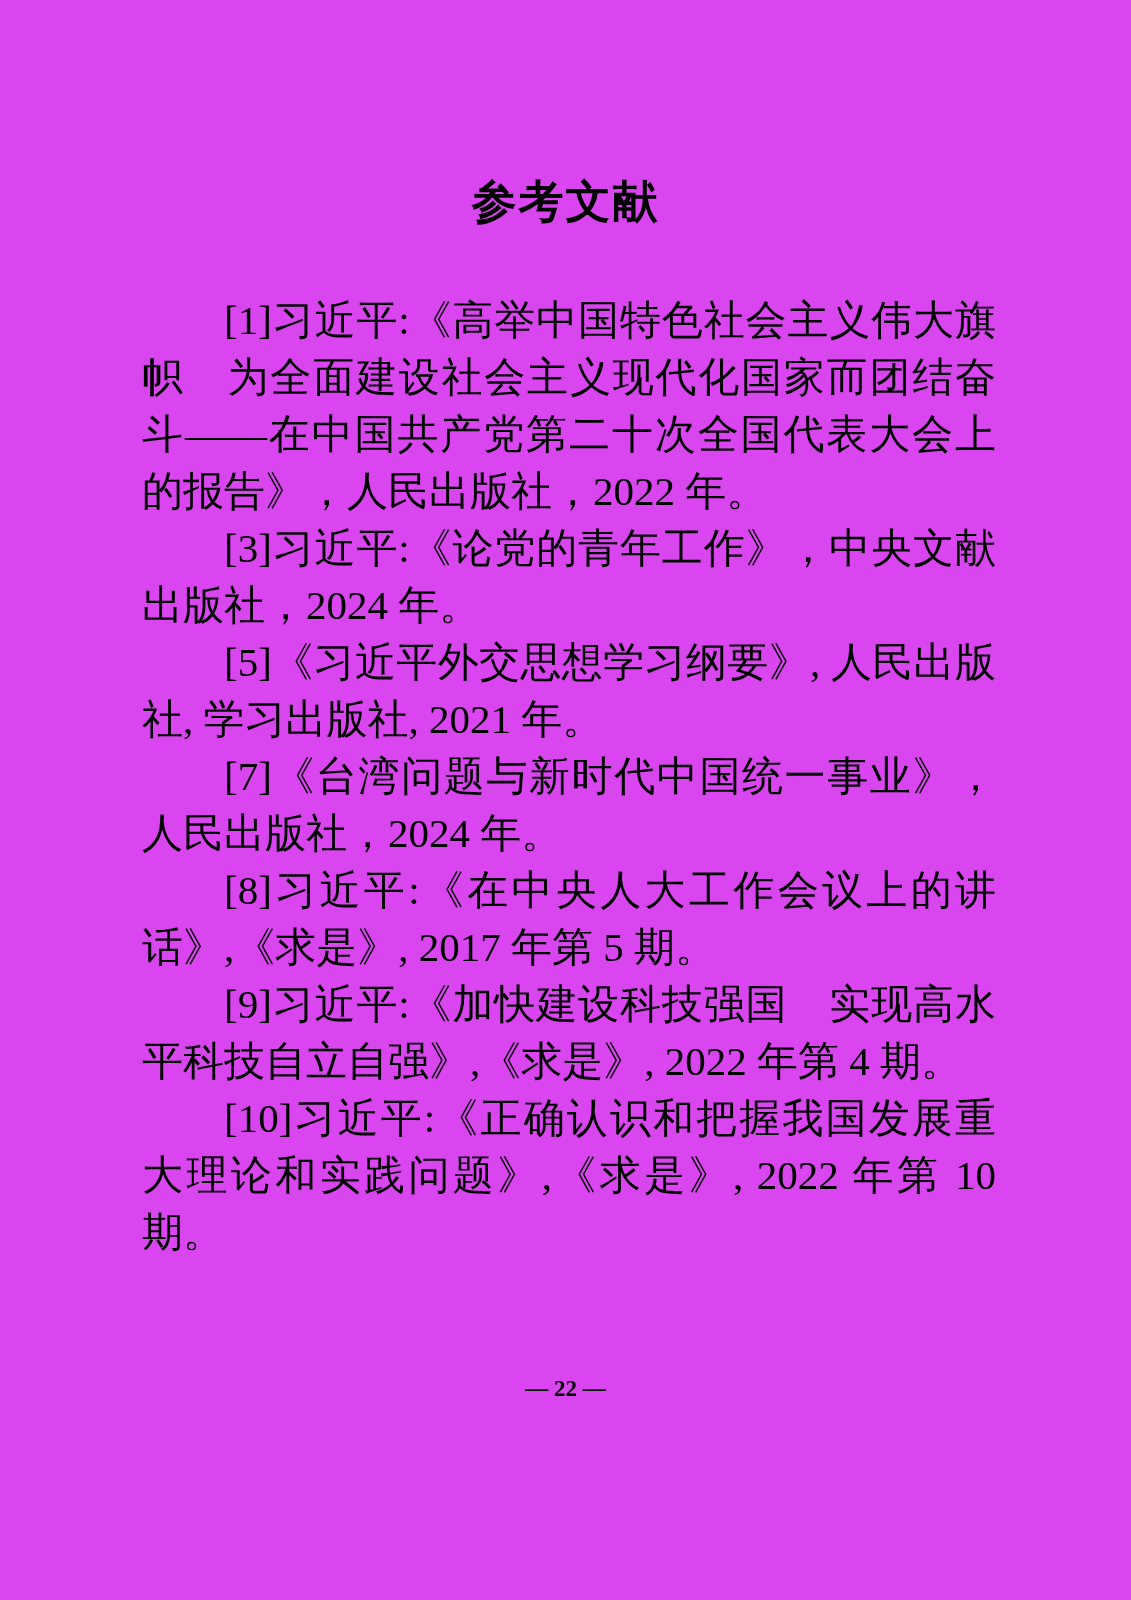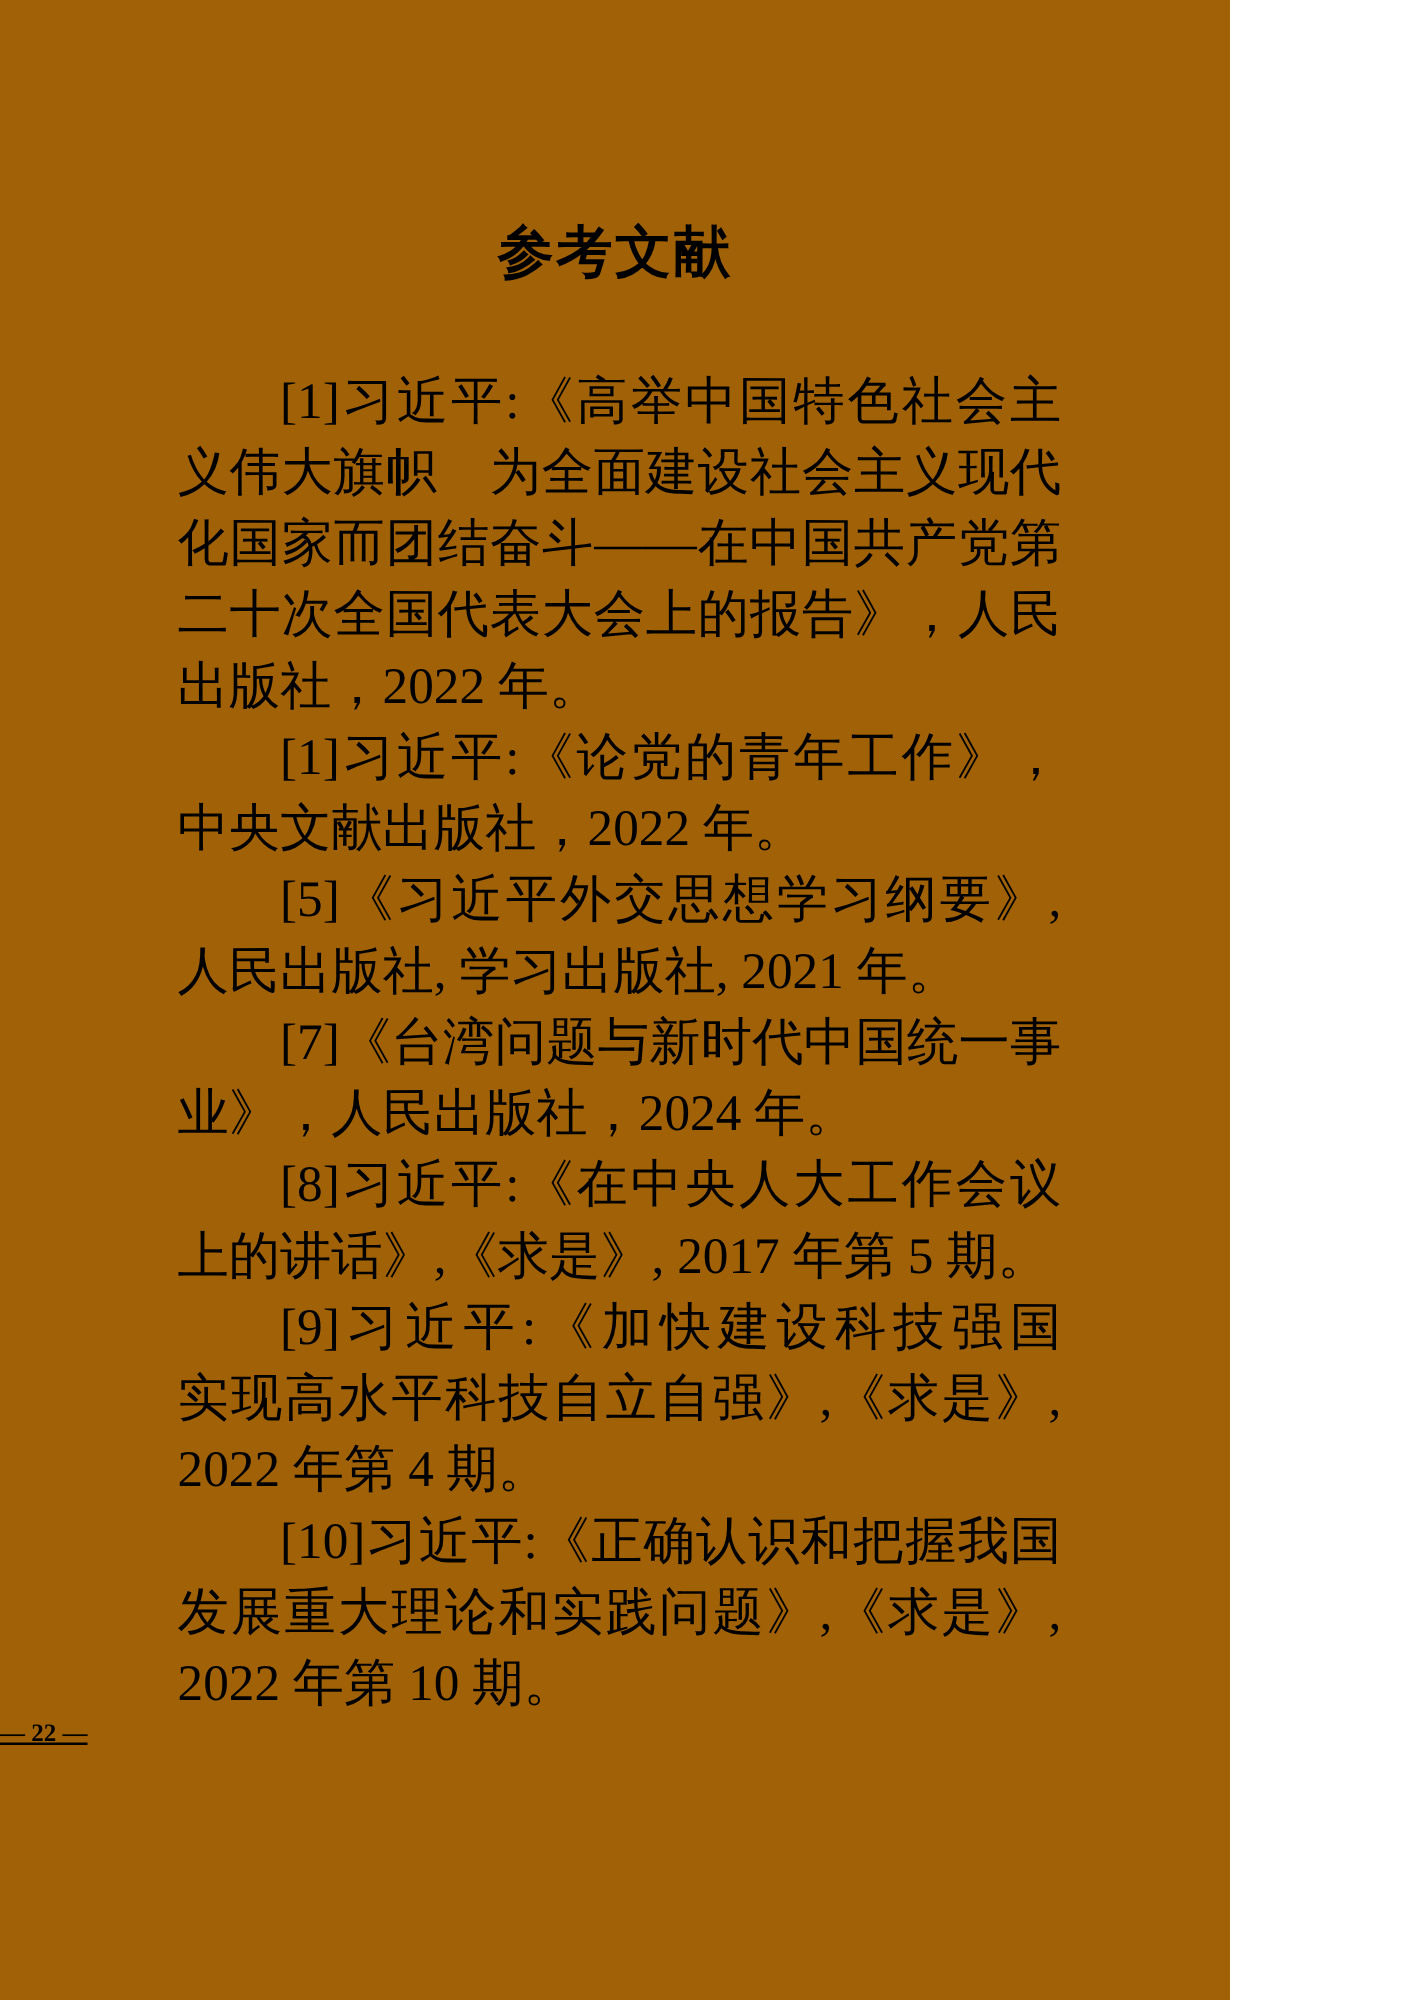--- a/index.html
+++ b/index.html
@@ -2,23 +2,23 @@
 <html><head>
 <meta charset="utf-8">
 <style>
   html, body {
     margin: 0;
     padding: 0;
     background: #ffffff;
   }
   .page {
     position: relative;
-    width: 984px;
+    width: 1131px;
     height: 1600px;
-    background: #a16207;
+    background: #d946ef;
     overflow: hidden;
     box-sizing: border-box;
     color: #000000;
   }
   .doc-title {
     margin: 0;
     padding-top: 172px;
     text-align: center;
     font-family: "Liberation Sans", "DejaVu Sans", sans-serif;
     font-weight: bold;
@@ -38,36 +38,36 @@
   .ref-item {
     margin: 0;
     padding: 0;
     text-indent: 2em;
   }
   .page-number {
     position: absolute;
     top: 1376px;
     left: 0;
     right: 0;
+    text-align: center;
     font-family: "Liberation Serif", "DejaVu Serif", serif;
     font-weight: bold;
-    font-size: 20px;
+    font-size: 23px;
     color: #000000;
-    text-decoration: underline;
   }
 </style>
 </head>
 <body>
 
 <div class="page">
   <h1 class="doc-title">参考文献</h1>
 
   <div class="ref-list">
     <p class="ref-item">[1]习近平:《高举中国特色社会主义伟大旗帜　为全面建设社会主义现代化国家而团结奋斗——在中国共产党第二十次全国代表大会上的报告》，人民出版社，2022 年。</p>
-    <p class="ref-item">[1]习近平:《论党的青年工作》，中央文献出版社，2022 年。</p>
+    <p class="ref-item">[3]习近平:《论党的青年工作》，中央文献出版社，2024 年。</p>
     <p class="ref-item">[5]《习近平外交思想学习纲要》, 人民出版社, 学习出版社, 2021 年。</p>
     <p class="ref-item">[7]《台湾问题与新时代中国统一事业》，人民出版社，2024 年。</p>
     <p class="ref-item">[8]习近平:《在中央人大工作会议上的讲话》,《求是》, 2017 年第 5 期。</p>
     <p class="ref-item">[9]习近平:《加快建设科技强国　实现高水平科技自立自强》,《求是》, 2022 年第 4 期。</p>
     <p class="ref-item">[10]习近平:《正确认识和把握我国发展重大理论和实践问题》,《求是》, 2022 年第 10 期。</p>
   </div>
 
   <div class="page-number">— 22 —</div>
 </div>
 

